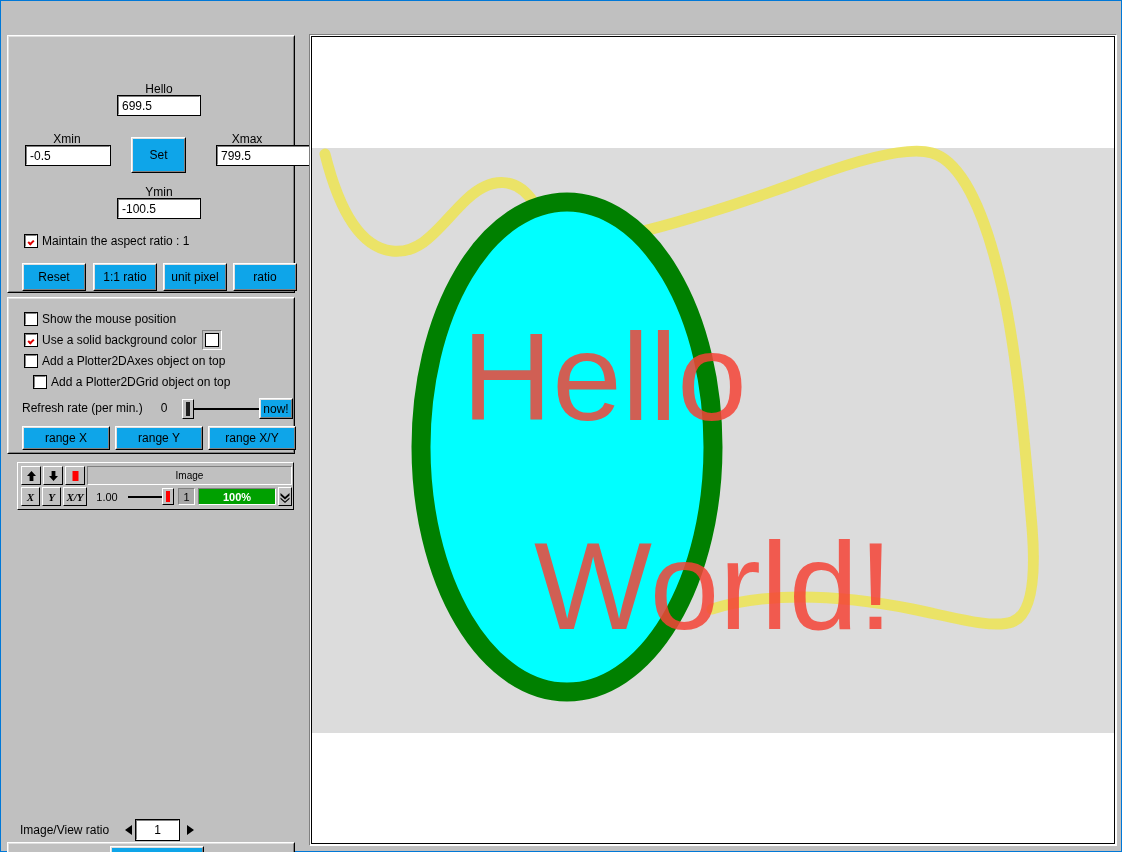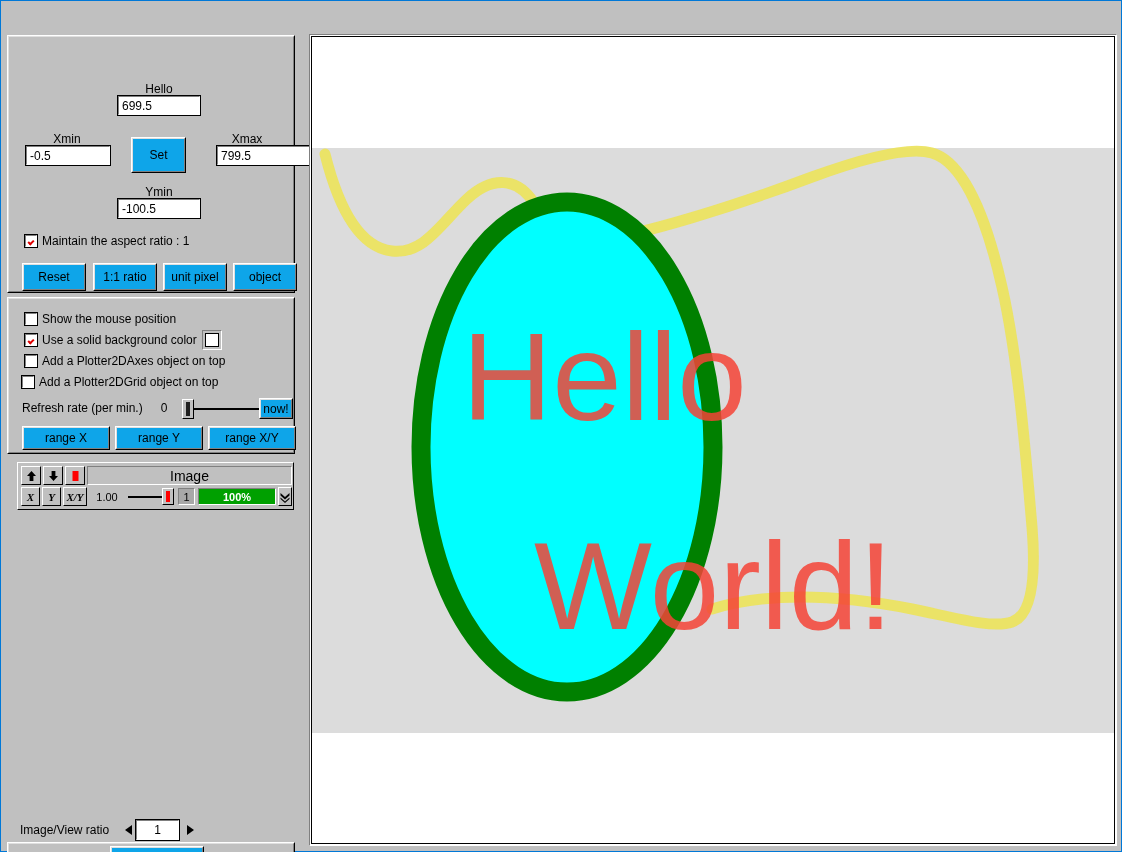--- a/index.html
+++ b/index.html
@@ -157,21 +157,21 @@
     border-top:1px solid #ffffff;border-left:1px solid #ffffff;
     border-right:1px solid #000;border-bottom:1px solid #000;
     box-sizing:border-box;display:flex;align-items:center;justify-content:center;
     font-size:11px;color:#000;
   }
   .layer-title{
     position:absolute;background:#c0c0c0;
     border-top:1px solid #808080;border-left:1px solid #808080;
     border-right:1px solid #ffffff;border-bottom:1px solid #ffffff;
     box-sizing:border-box;display:flex;align-items:center;justify-content:center;
-    font-size:14px;color:#000;
+    font-size:10px;color:#000;
   }
   .progress{
     position:absolute;background:#00a000;
     border-top:1px solid #808080;border-left:1px solid #808080;
     border-right:1px solid #ffffff;border-bottom:1px solid #ffffff;
     box-sizing:border-box;
     display:flex;align-items:center;justify-content:center;
     font-size:11px;color:#ffffff;font-weight:bold;
   }
   .idxbox{
@@ -228,21 +228,21 @@
       <div class="tinput" style="left:110px;top:163px;width:82px;height:19px;">-100.5</div>
 
       <div class="cbrow" style="left:17px;top:198px;">
         <span class="cbox checked"></span>
         <span>Maintain the aspect ratio : 1</span>
       </div>
 
       <div class="btn" style="left:14px;top:227px;width:64px;height:28px;">Reset</div>
       <div class="btn" style="left:85px;top:227px;width:64px;height:28px;">1:1 ratio</div>
       <div class="btn" style="left:155px;top:227px;width:64px;height:28px;">unit pixel</div>
-      <div class="btn" style="left:225px;top:227px;width:64px;height:28px;">object</div>
+      <div class="btn" style="left:225px;top:227px;width:64px;height:28px;">ratio</div>
     </div>
 
     <div class="group" style="left:4px;top:266px;width:288px;height:157px;">
       <div class="group-inner"></div>
 
       <div class="cbrow" style="left:17px;top:14px;">
         <span class="cbox"></span>
         <span>Show the mouse position</span>
       </div>
 
@@ -252,21 +252,21 @@
       </div>
       <div class="swatch" style="left:194px;top:32px;">
           <i></i>
         </div>
 
       <div class="cbrow" style="left:17px;top:56px;">
         <span class="cbox"></span>
         <span>Add a Plotter2DAxes object on top</span>
       </div>
 
-      <div class="cbrow" style="left:14px;top:77px;">
+      <div class="cbrow" style="left:26px;top:77px;">
         <span class="cbox"></span>
         <span>Add a Plotter2DGrid object on top</span>
       </div>
 
       <div class="lbl" style="left:14px;top:103px;text-align:left;">Refresh rate (per min.)</div>
       <div class="lbl" style="left:150px;top:103px;width:12px;">0</div>
       <div class="slider-track" style="left:176px;top:110px;width:76px;"></div>
       <div class="slider-thumb" style="left:174px;top:101px;">
           <i></i>
         </div>

